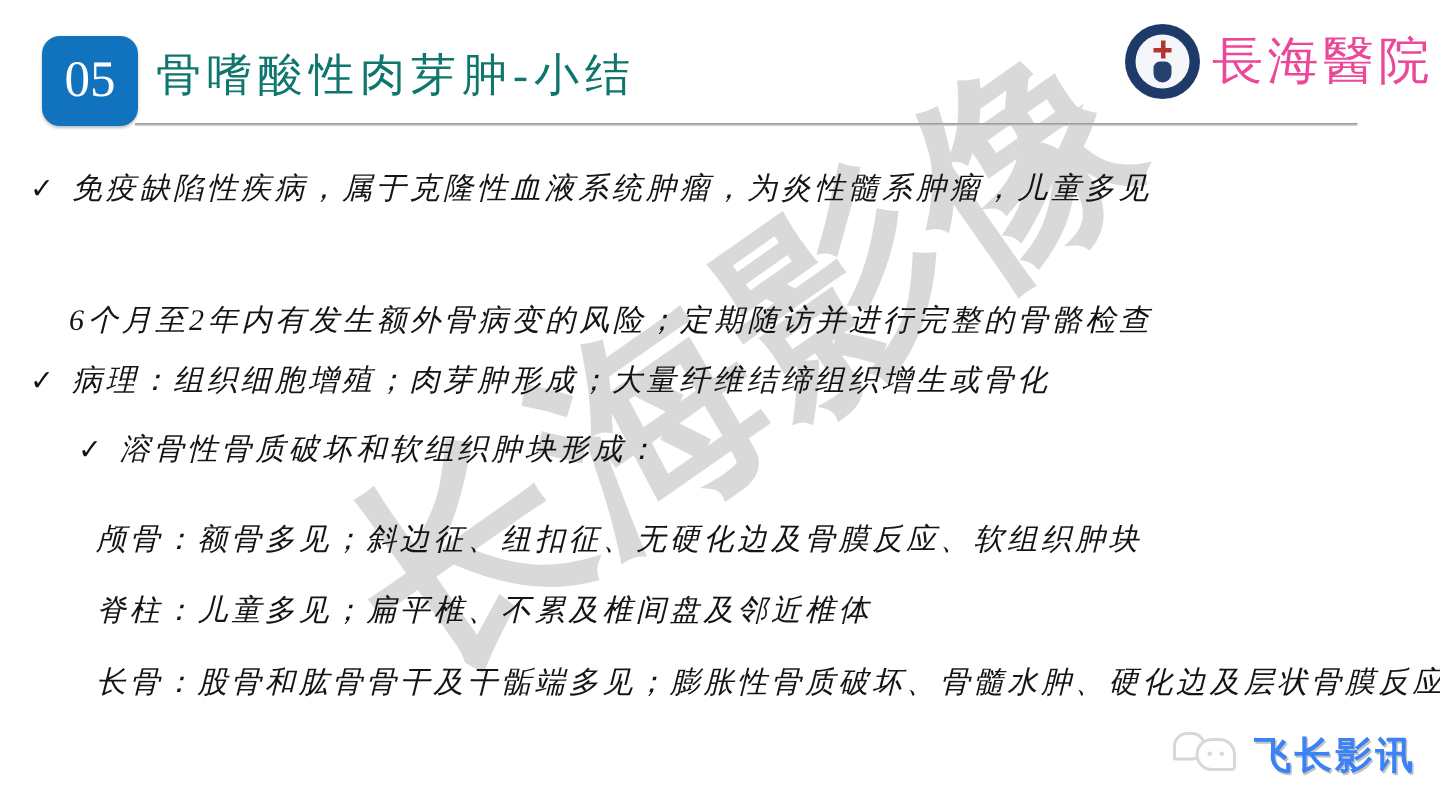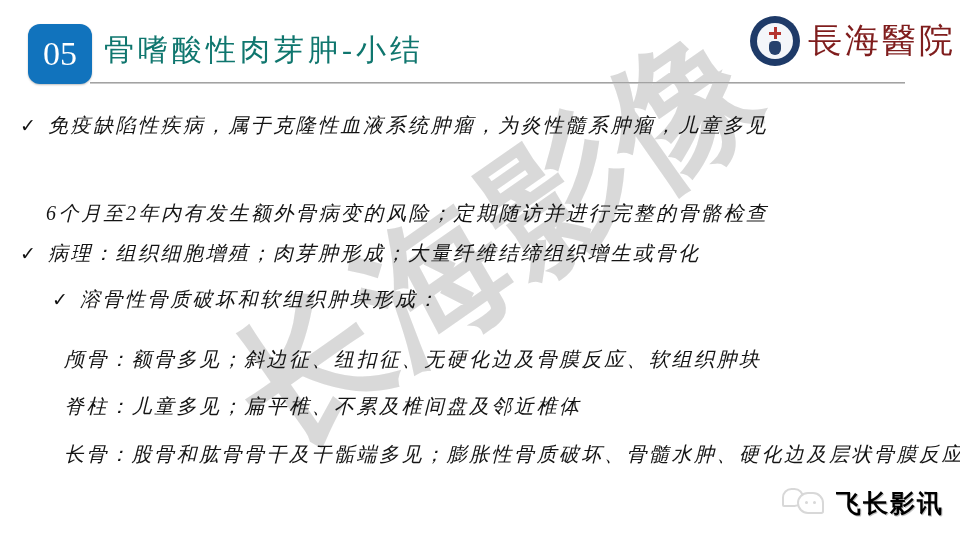--- a/index.html
+++ b/index.html
@@ -55,21 +55,21 @@
     content:""; position:absolute; left:5px; top:0; width:3px; height:12px; background:#b5342f;
   }
   .emblem .cross::after {
     content:""; position:absolute; left:0; top:5px; width:12px; height:3px; background:#b5342f;
   }
   .emblem .anchor {
     position:absolute; left:50%; top:25px; transform:translateX(-50%);
     width:12px; height:14px; background:#27426e; border-radius:5px 5px 7px 7px;
   }
   .hospital-name {
-    margin-left:8px; font-size:34px; color:#7f1d1d; letter-spacing:3px;
+    margin-left:8px; font-size:34px; color:#ec4899; letter-spacing:3px;
     white-space:nowrap; font-family:"Liberation Serif", serif;
   }
 
   
   .line {
     position:absolute; font-size:20px; letter-spacing:2.5px;
     color:#141414; white-space:nowrap;font-style:italic;
   }
   .line .check {
     display:inline-block; width:28px; letter-spacing:0;
@@ -98,21 +98,21 @@
     border:2px solid #d8d8d8; border-radius:12px 12px 3px 12px; background:#ffffff;
   }
   .chat-icon .b2::before, .chat-icon .b2::after {
     content:""; position:absolute; top:7px; width:3px; height:3px;
     border-radius:50%; background:#d8d8d8;
   }
   .chat-icon .b2::before { left:6px; }
   .chat-icon .b2::after  { left:14px; }
   .footer-text {
     margin-left:6px; font-size:25px; font-weight:bold; letter-spacing:2px;
-    color:#000000; text-shadow:1px 1px 0 #c2c2c2;
+    color:#3b82f6; text-shadow:1px 1px 0 #c2c2c2;
     font-family:"Liberation Sans", sans-serif; white-space:nowrap;
   }
 </style>
 </head>
 <body>
 
 <div class="slide">
 
   <div class="watermark">长海影像</div>
 

